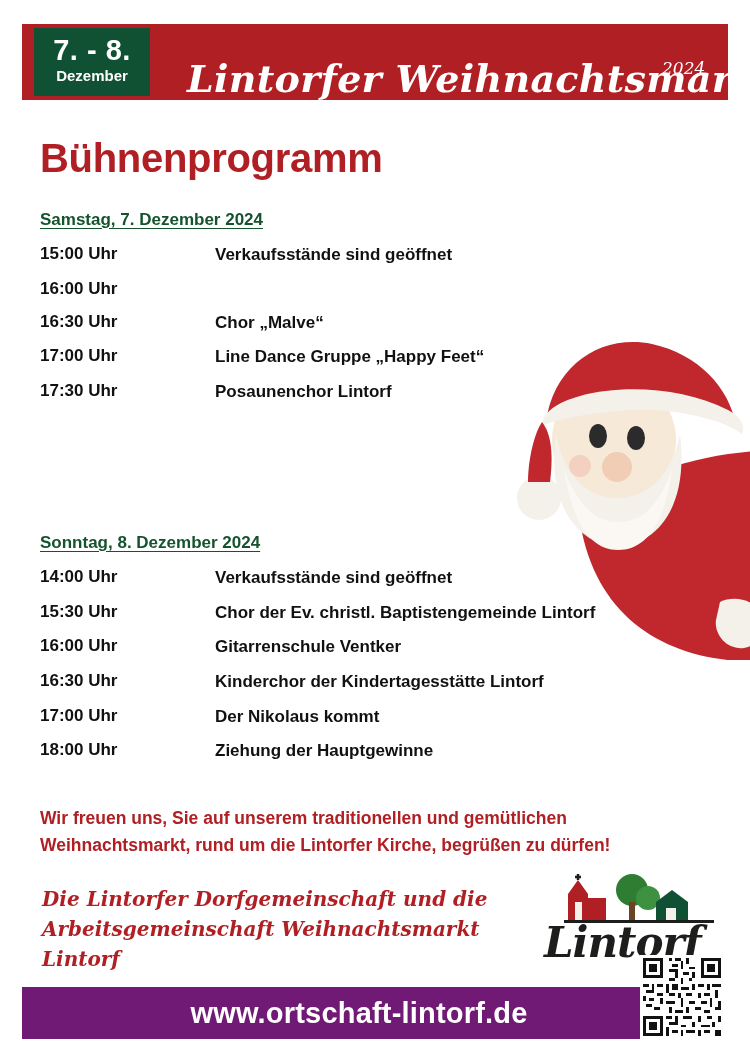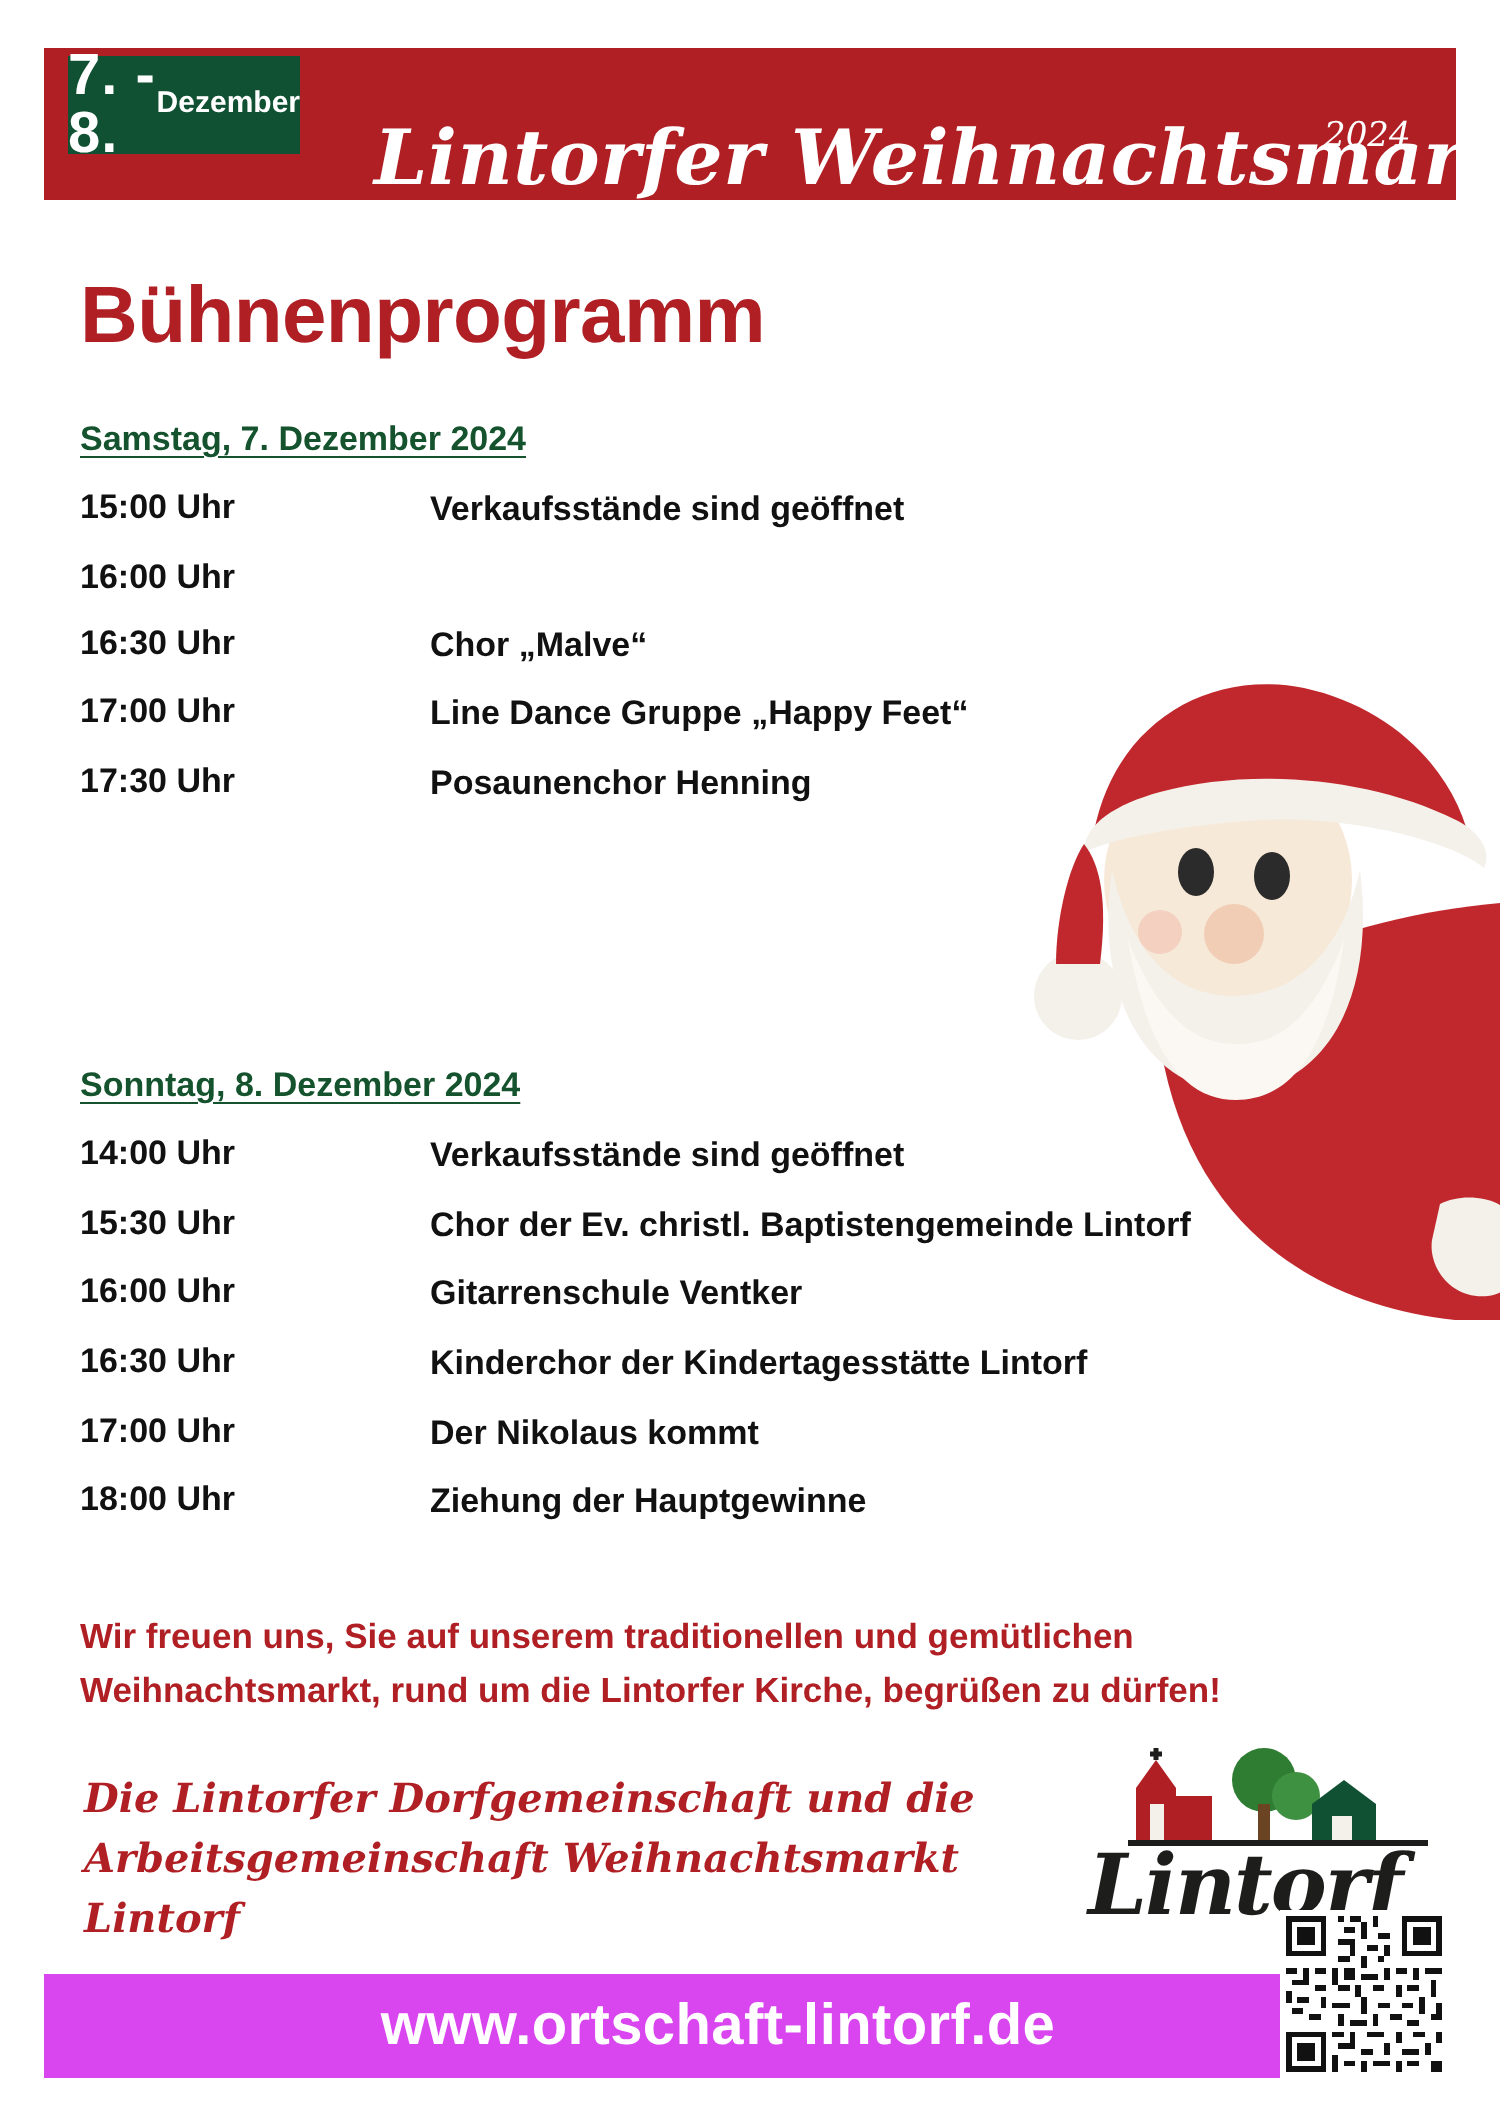--- a/index.html
+++ b/index.html
@@ -21,25 +21,25 @@
     position: absolute;
     top: 24px; left: 22px;
     width: 706px; height: 76px;
     background: #b01f24;
     display: flex;
     align-items: center;
   }
   .date-box {
     position: absolute;
     top: 28px; left: 34px;
-    width: 116px; height: 49px;
+    width: 116px; height: 68px;
     background: #0f5132;
     color: #ffffff;
     display: flex;
-    flex-direction: row;
+    flex-direction: column;
     align-items: center;
     justify-content: center;
     z-index: 3;
   }
   .date-box .big {
     font-size: 29px;
     font-weight: bold;
     line-height: 1.0;
     letter-spacing: .5px;
   }
@@ -180,21 +180,21 @@
     width: 84px; height: 84px;
     background: #ffffff;
     z-index: 4;
   }
 
   
   .footer {
     position: absolute;
     left: 22px; bottom: 18px;
     width: 674px; height: 52px;
-    background: #d946ef;
+    background: #701a75;
     display: flex;
     align-items: center;
     justify-content: center;
   }
   .footer-url {
     color: #ffffff;
     font-size: 29px;
     font-weight: bold;
     letter-spacing: .2px;
   }
@@ -253,21 +253,21 @@
     <div class="row">
       <div class="time">16:30 Uhr</div>
       <div class="desc">Chor „Malve“</div>
     </div>
     <div class="row">
       <div class="time">17:00 Uhr</div>
       <div class="desc">Line Dance Gruppe „Happy Feet“</div>
     </div>
     <div class="row">
       <div class="time">17:30 Uhr</div>
-      <div class="desc">Posaunenchor Henning</div>
+      <div class="desc">Posaunenchor Lintorf</div>
     </div>
   </div>
 
   <div class="day-title" id="day2-title">Sonntag, 8. Dezember 2024</div>
   <div class="schedule" id="day2-rows">
     <div class="row">
       <div class="time">14:00 Uhr</div>
       <div class="desc">Verkaufsstände sind geöffnet</div>
     </div>
     <div class="row">

